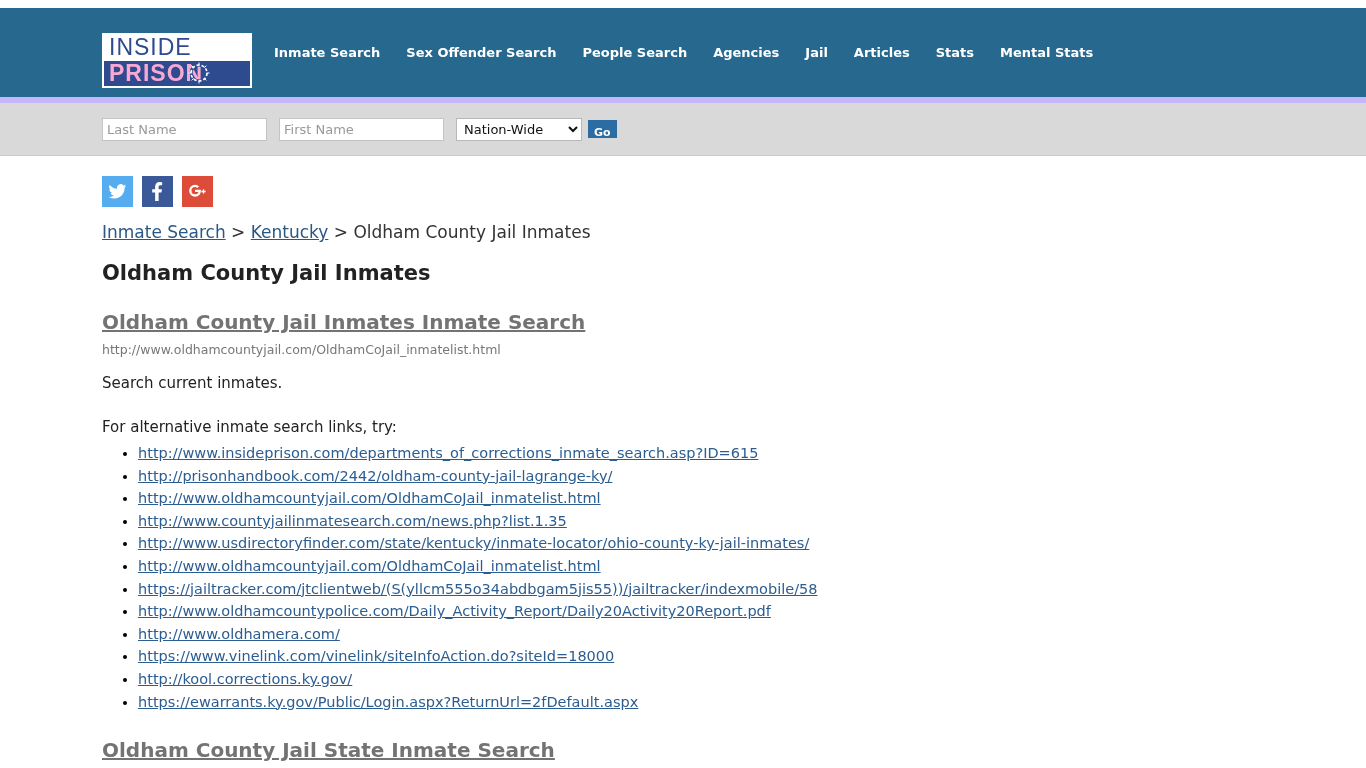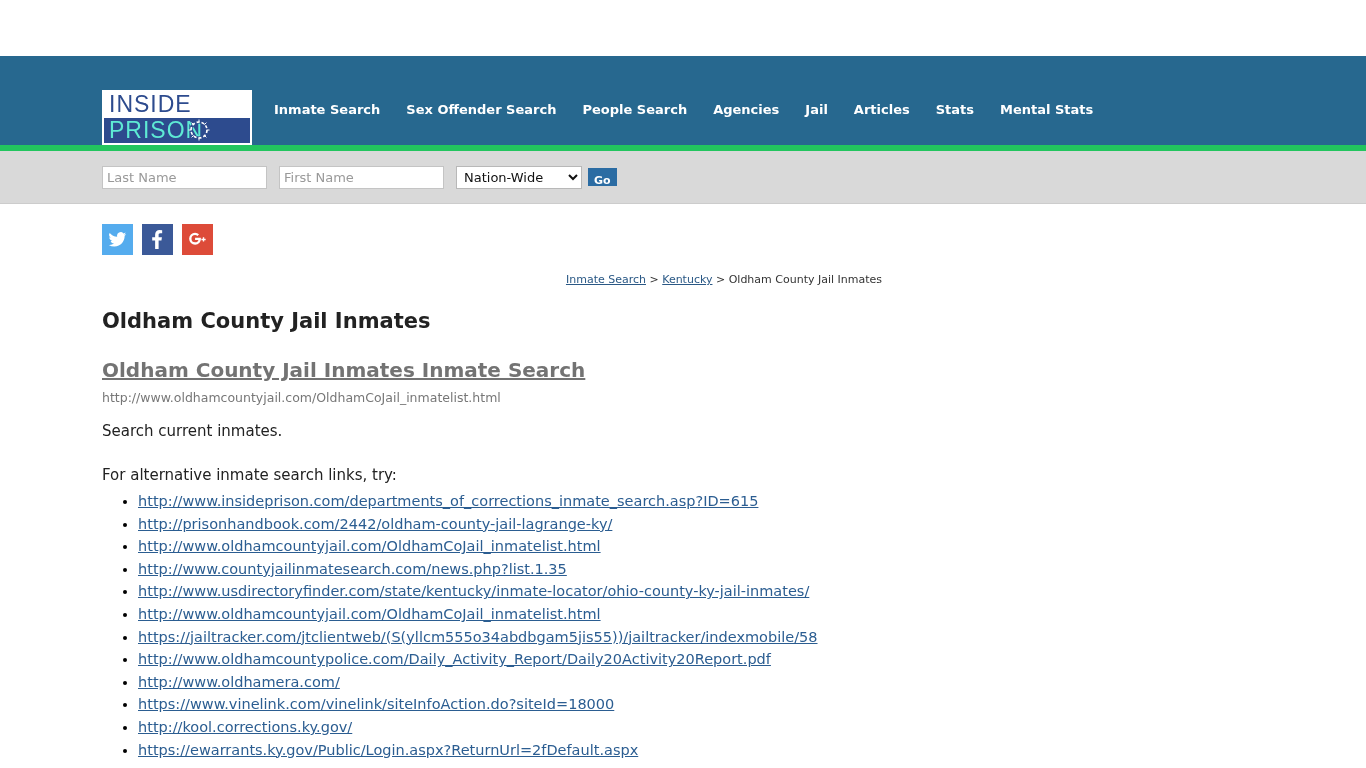--- a/index.html
+++ b/index.html
@@ -17,24 +17,23 @@
 
   
   .top-spacer {
     height: 8px;
     background: #ffffff;
   }
   .site-header {
     position: relative;
     height: 89px;
     background: #27688f;
-    border-bottom: 6px solid #22c55e;
-    display: flex;
-    align-items: flex-end;
-    margin-top: 48px;
+    border-bottom: 6px solid #c4b5fd;
+    display: flex;
+    align-items: center;
   }
   .header-inner {
     display: flex;
     align-items: flex-start;
     width: 100%;
     padding-left: 102px;
   }
 
   
   .logo {
@@ -66,21 +65,21 @@
     padding-left: 5px;
   }
   .logo-word {
     font-family: "Liberation Sans", "DejaVu Sans", sans-serif;
     font-size: 23px;
     font-weight: 400;
     letter-spacing: 1px;
     line-height: 1;
   }
   .logo-top .logo-word { color: #2d4b8e; }
-  .logo-bot .logo-word { color: #5eead4; }
+  .logo-bot .logo-word { color: #f9a8d4; font-weight: bold; }
   .logo-wire {
     position: absolute;
     left: 84px;
     top: 50%;
     transform: translateY(-50%);
     width: 22px;
     height: 22px;
   }
 
   
@@ -170,26 +169,25 @@
   .fb { background: #3b5998; }
   .gp { background: #dd4b39; }
 
   
   .content {
     padding-left: 102px;
     padding-right: 20px;
     padding-top: 17px;
   }
   .breadcrumb {
-    font-size: 11px;
+    font-size: 17px;
     color: #333;
     font-family: "DejaVu Sans", "Liberation Sans", sans-serif;
     margin-bottom: 0;
     line-height: 16px;
-    text-align: center;
   }
   .breadcrumb a {
     color: #2a5885;
     text-decoration: underline;
   }
   .breadcrumb .sep { color: #333; }
   .breadcrumb .current { color: #333; }
 
   h1.page-title {
     font-size: 21px;

